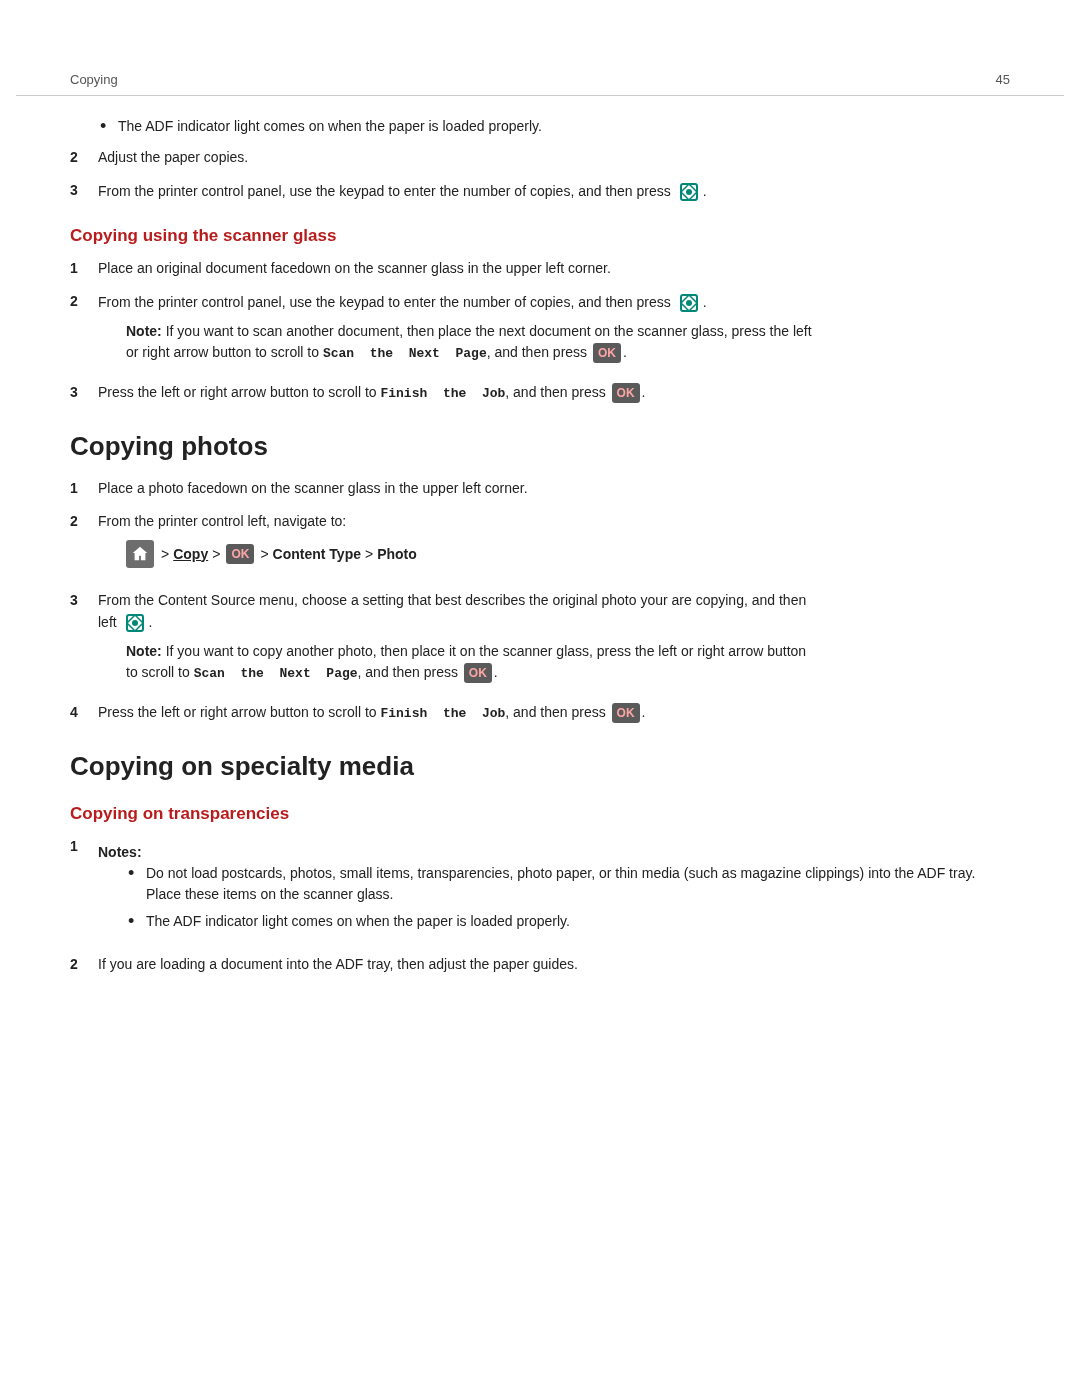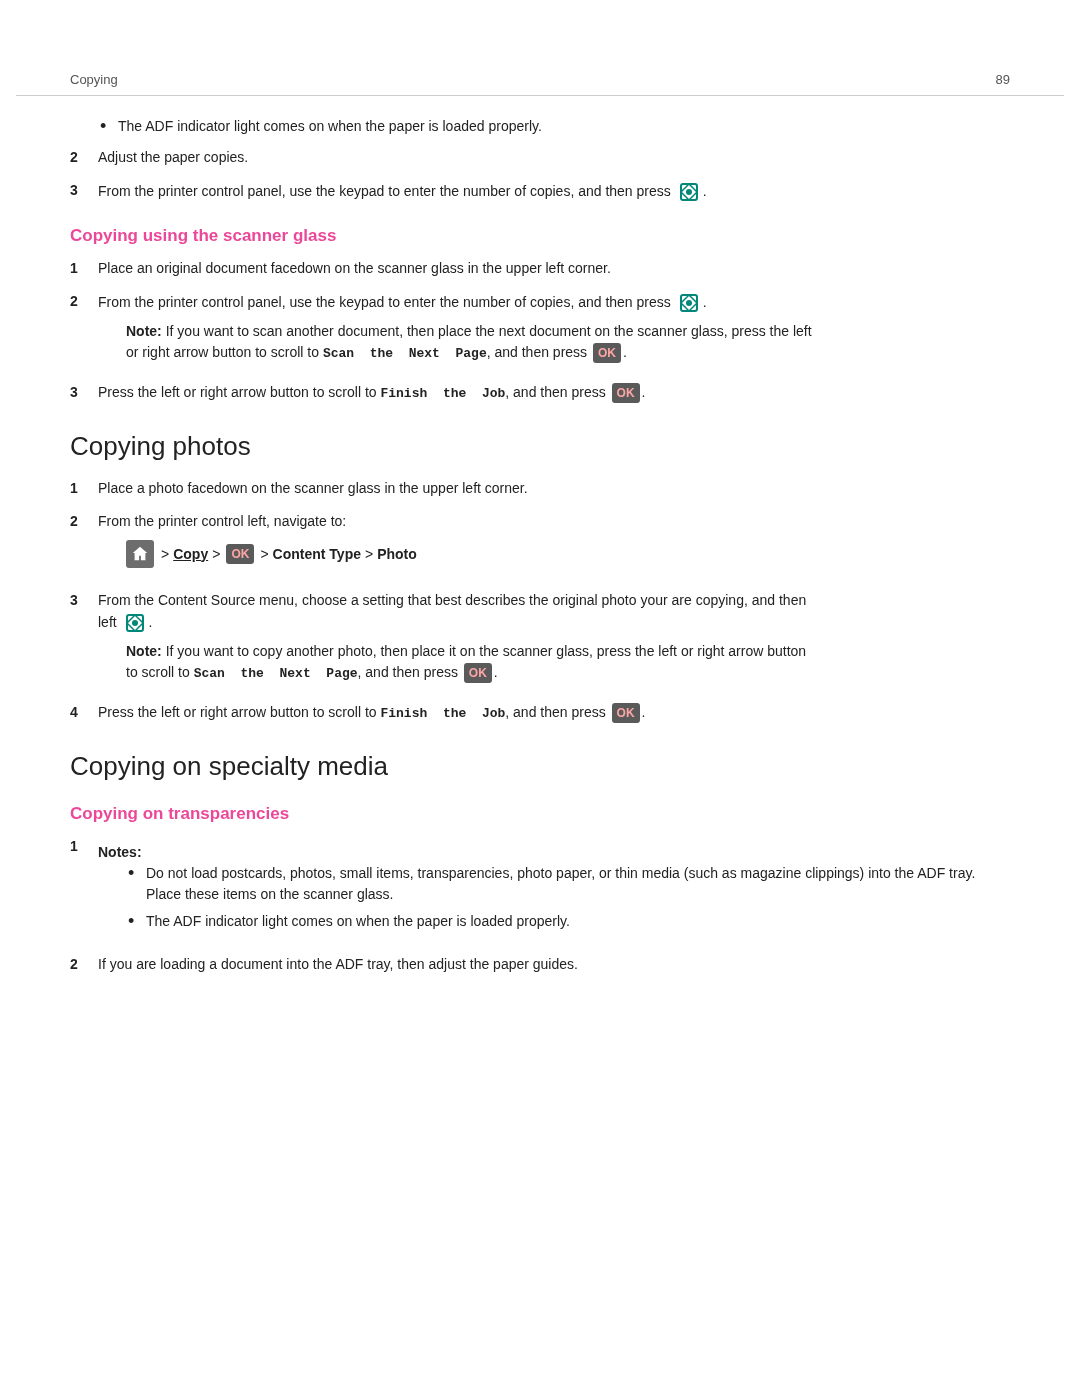--- a/index.html
+++ b/index.html
@@ -59,25 +59,25 @@
       min-width: 28px;
       flex-shrink: 0;
     }
     .numbered-item .text {
       flex: 1;
     }
     .section-heading {
       font-size: 17px;
       font-weight: bold;
       margin: 22px 0 12px 0;
-      color: #ec4899;
+      color: #b91c1c;
     }
     .chapter-heading {
       font-size: 26px;
-      font-weight: normal;
+      font-weight: bold;
       margin: 28px 0 16px 0;
       color: #222;
       border-top: none;
     }
     .note-text {
       margin: 6px 0 6px 0;
       line-height: 1.5;
     }
     .note-label {
       font-weight: bold;
@@ -147,21 +147,21 @@
       margin-left: 28px;
     }
   </style>
 </head>
 <body>
 
 <div class="page">
 
   <div class="header">
     <span>Copying</span>
-    <span>89</span>
+    <span>45</span>
   </div>
 
   <div class="content">
 
     <ul class="bullet-list">
       <li>
         <span>The ADF indicator light comes on when the paper is loaded properly.</span>
       </li>
     </ul>
 

